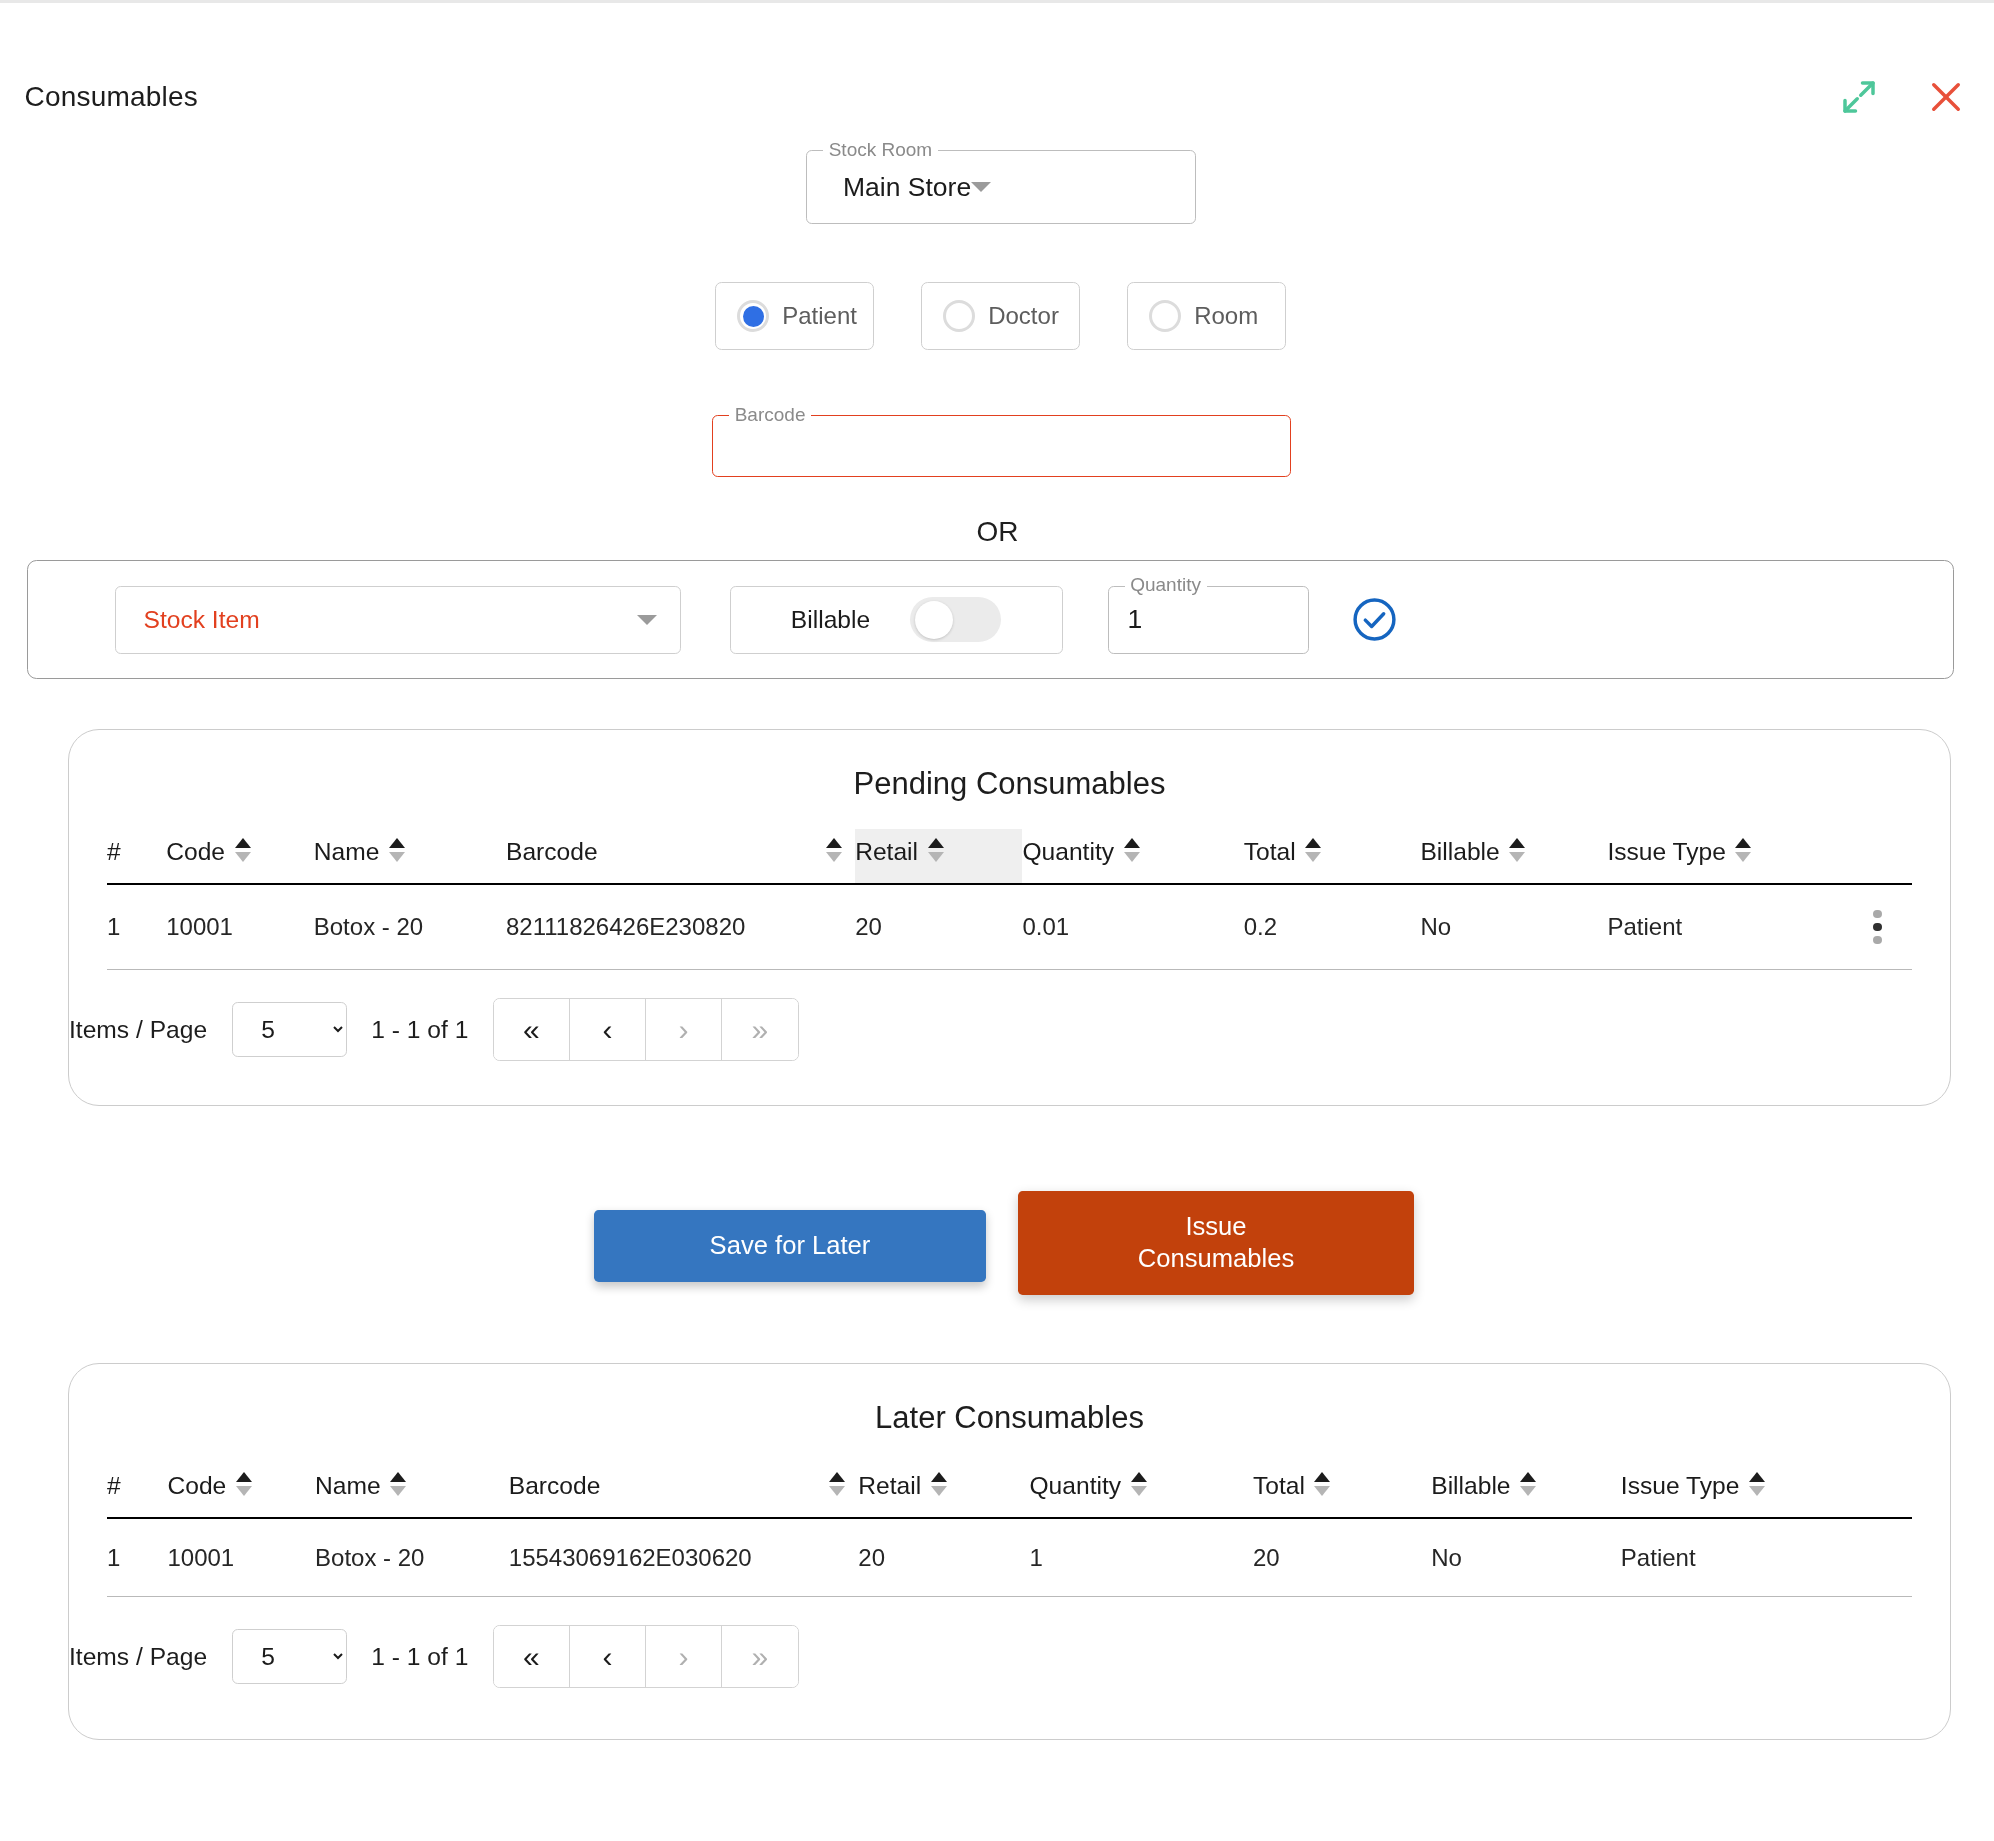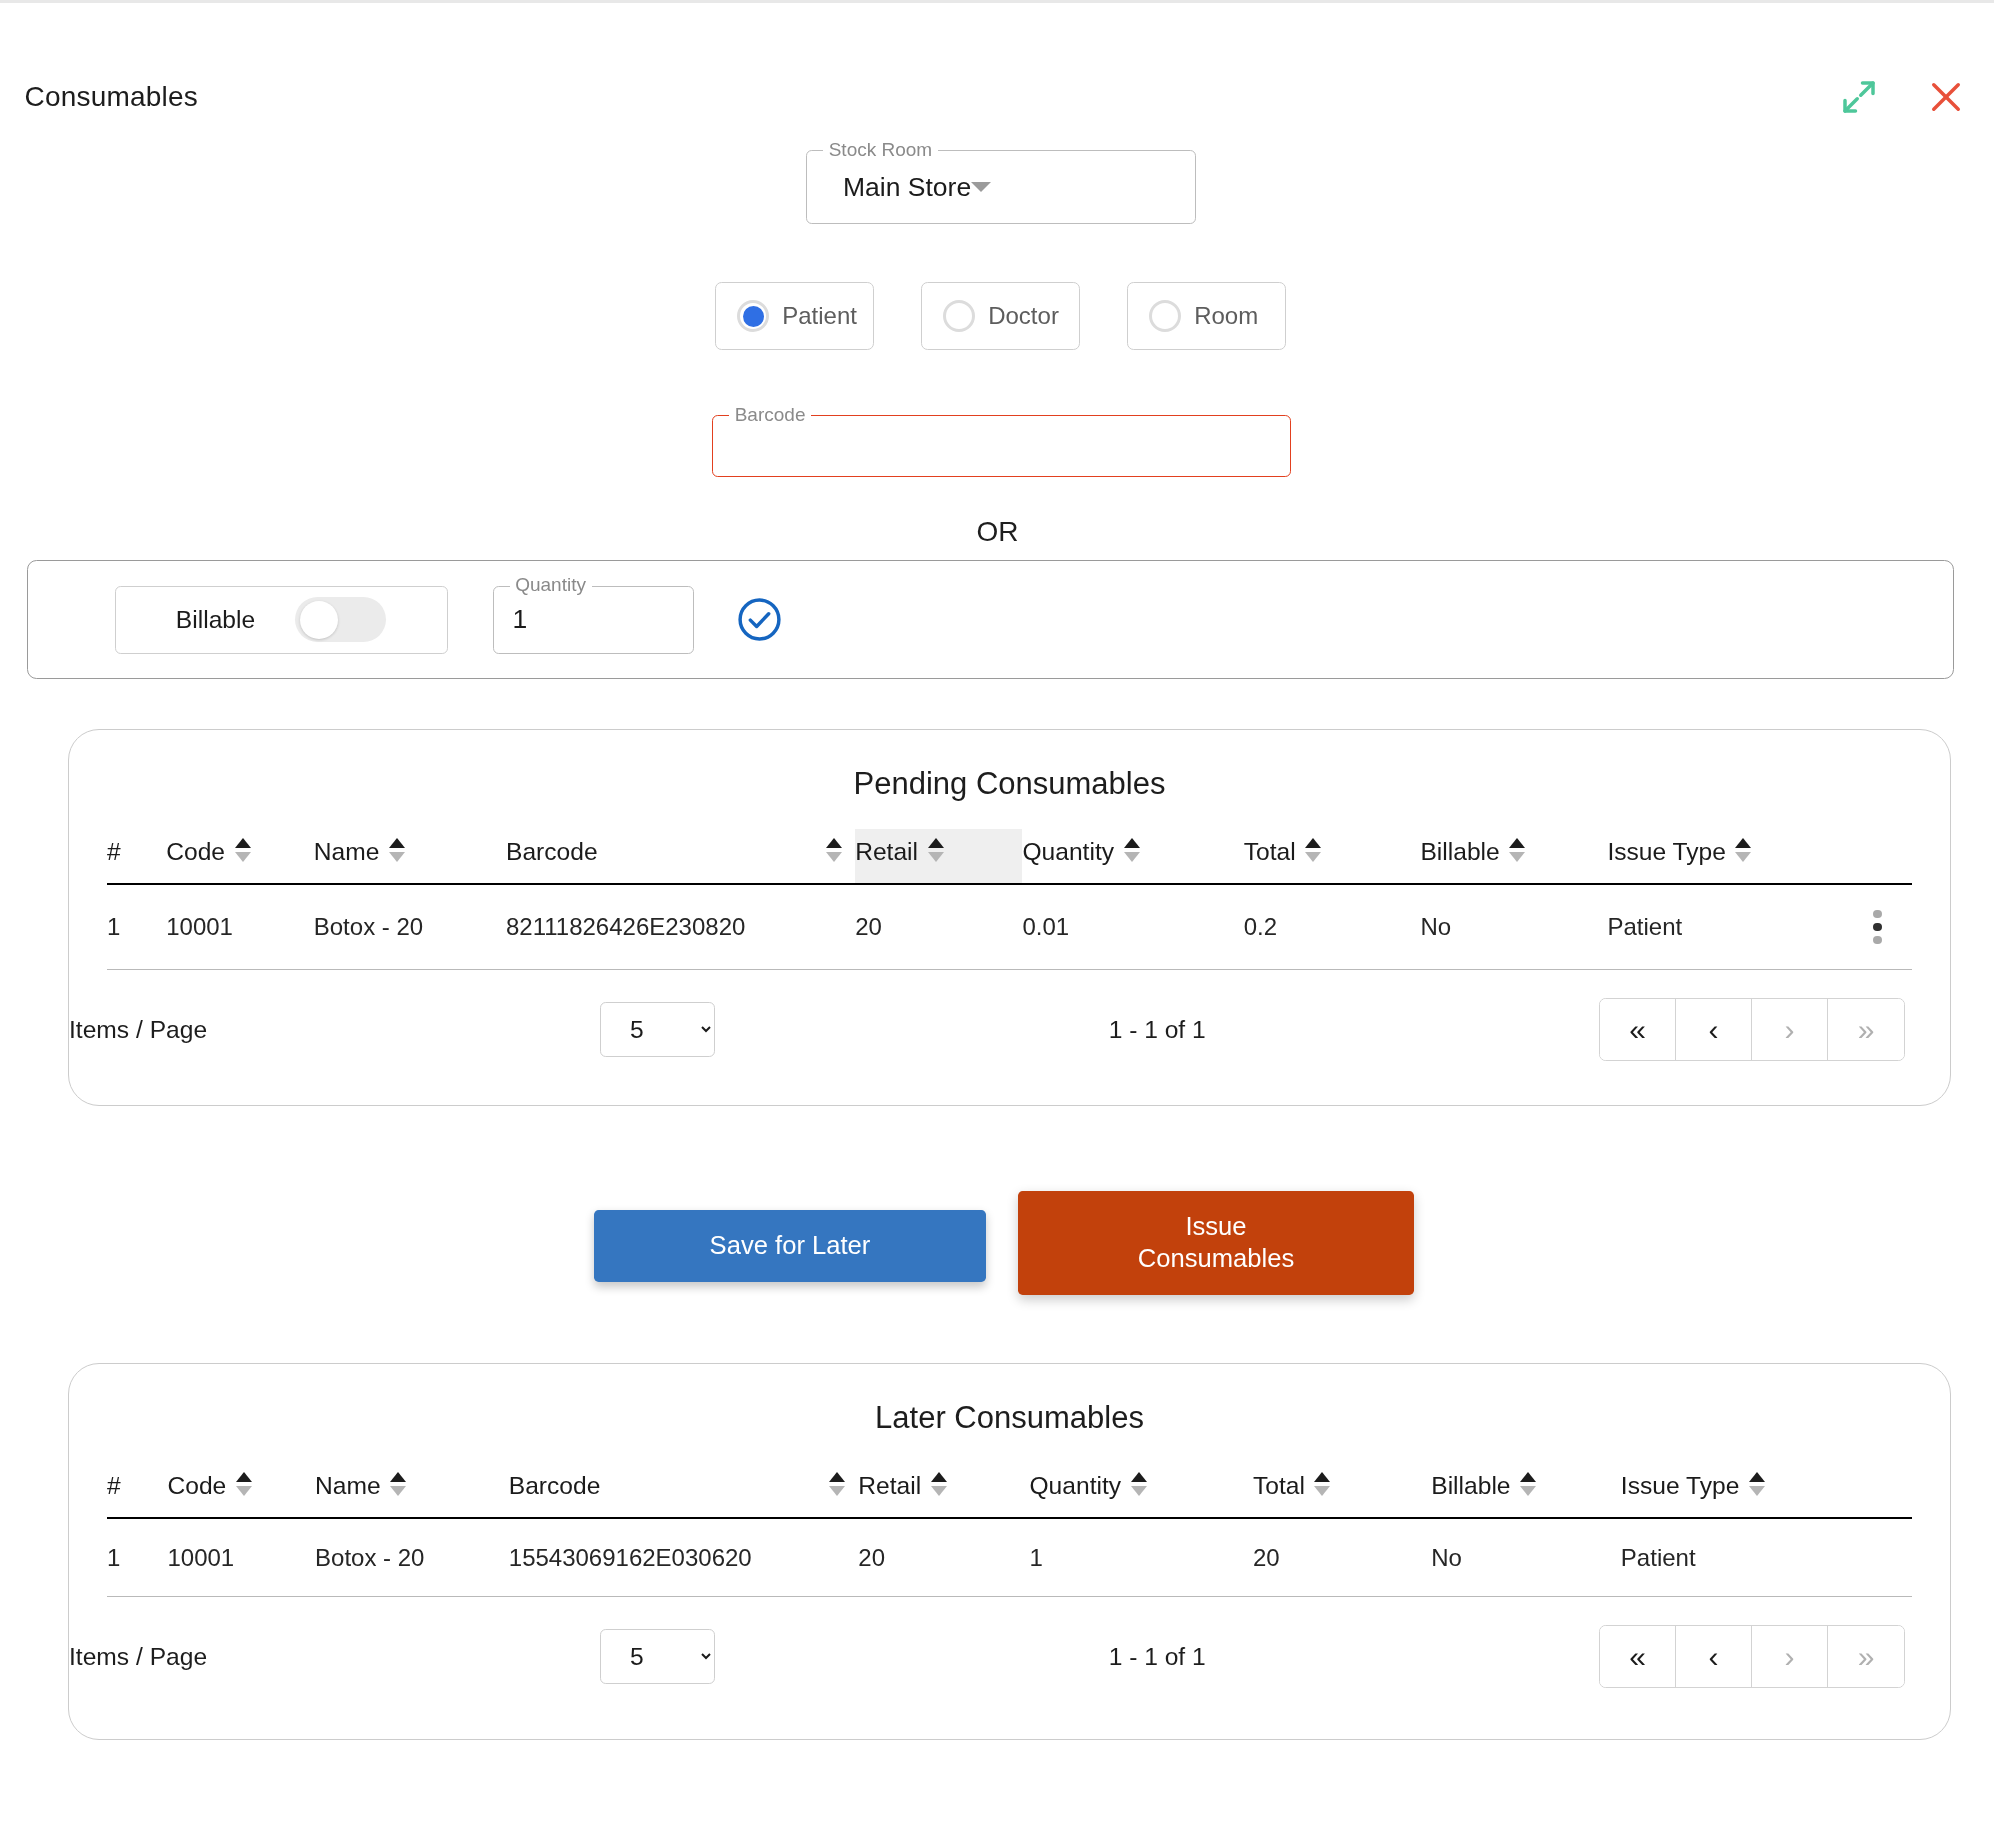--- a/index.html
+++ b/index.html
@@ -111,21 +111,21 @@
   }
   .th-inner { display:flex; align-items:flex-start; }
   .sorter { display:inline-flex; flex-direction:column; gap: 3.8px; margin-left: 9.5px; margin-right: 13.2px; flex:none; cursor:pointer; }
   .sorter .up { width:0;height:0;border-left:8.5px solid transparent;border-right:8.5px solid transparent;border-bottom:10.4px solid #1c1c1c; }
   .sorter .dn { width:0;height:0;border-left:8.5px solid transparent;border-right:8.5px solid transparent;border-top:10.4px solid #b5b5b5; }
   .kebab { display:flex; flex-direction:column; align-items:center; gap:4.7px; cursor:pointer; }
   .kebab i { width:8.5px;height:8.5px;border-radius:50%;background:#a9a9a9; display:block; }
   .kebab i.mid { background:#303030; }
 
   
-  .pager { display:flex; align-items:center; justify-content:space-between; gap: 24.6px; padding: 28px 45px 0 0; }
+  .pager { display:flex; align-items:center; justify-content:flex-start; gap: 24.6px; padding: 28px 45px 0 0; }
   .pager .ipp { font-size: 24.6px; color:#1d1d1d; }
   .ipp-select {
     width: 115px; height: 55px; border:1.4px solid #cfcfcf; border-radius:5.7px; background:#fff;
     font-family:"Liberation Sans", sans-serif; font-size: 24.6px; color:#1b1b1b; padding-left: 24.6px;
   }
   .range { font-size: 24.6px; color:#1d1d1d; }
   .pbtns { display:flex; border:1.4px solid #d3d3d3; border-radius:6.6px; overflow:hidden; }
   .pbtn { width: 76px; height: 61px; display:flex; align-items:center; justify-content:center;
           border-right: 1.4px solid #d3d3d3; font-size: 30px; cursor:pointer; background:#fff; }
   .pbtn:last-child { border-right: 0; }
@@ -193,20 +193,24 @@
 </div>
 
 <div class="outfield barcode-wrap">
   <span class="legend">Barcode</span>
   <input class="barcode-input" type="text" value="" placeholder="" style="">
 </div>
 
 <div class="or-text">OR</div>
 
 <div class="itemrow">
+  <div class="sel sel-stock">
+    <span class="ph">Stock Item</span>
+    <span class="chev-down"></span>
+  </div>
   <div class="billable-box">
     <span class="blabel">Billable</span>
     <span class="toggle">
         <span class="knob"></span>
       </span>
   </div>
   <div class="outfield qty-wrap">
     <span class="legend">Quantity</span>
     <input class="qty-input" type="text" value="1" style="">
   </div>

